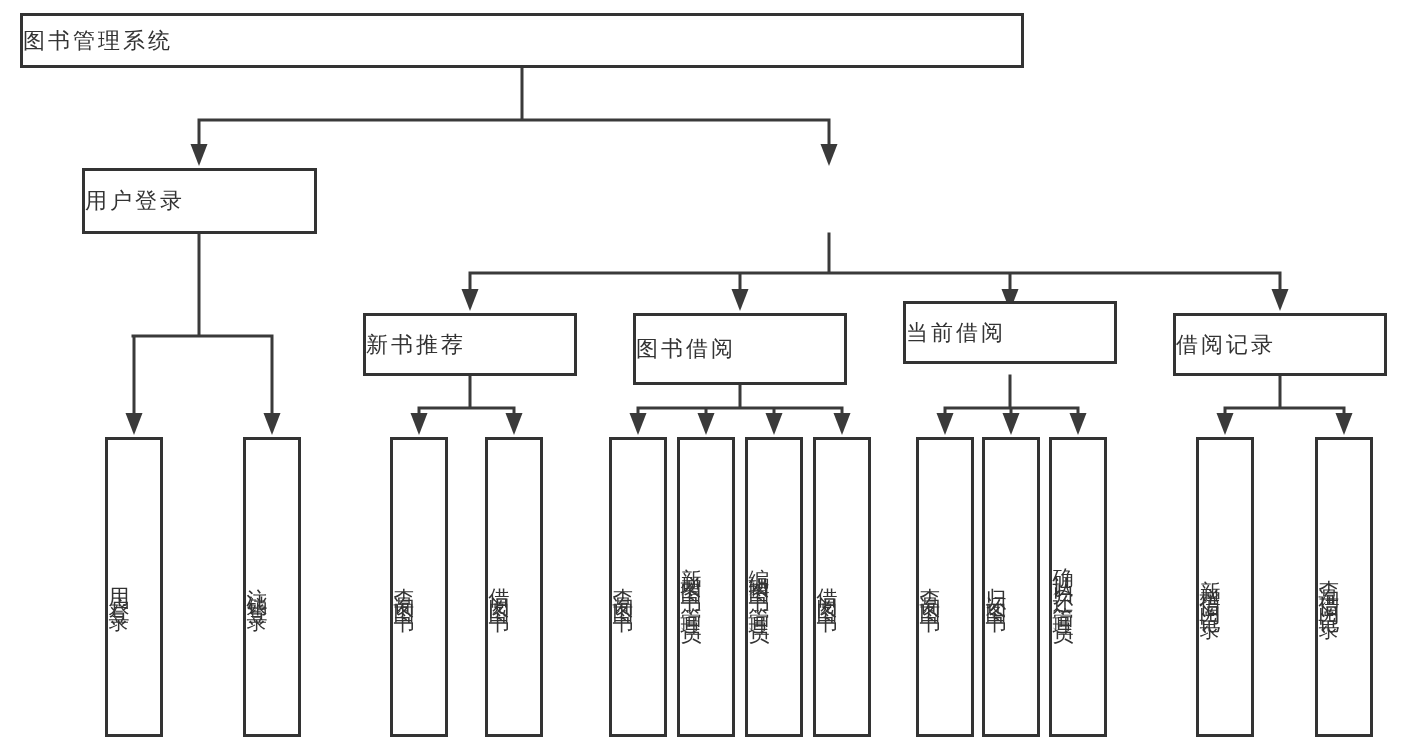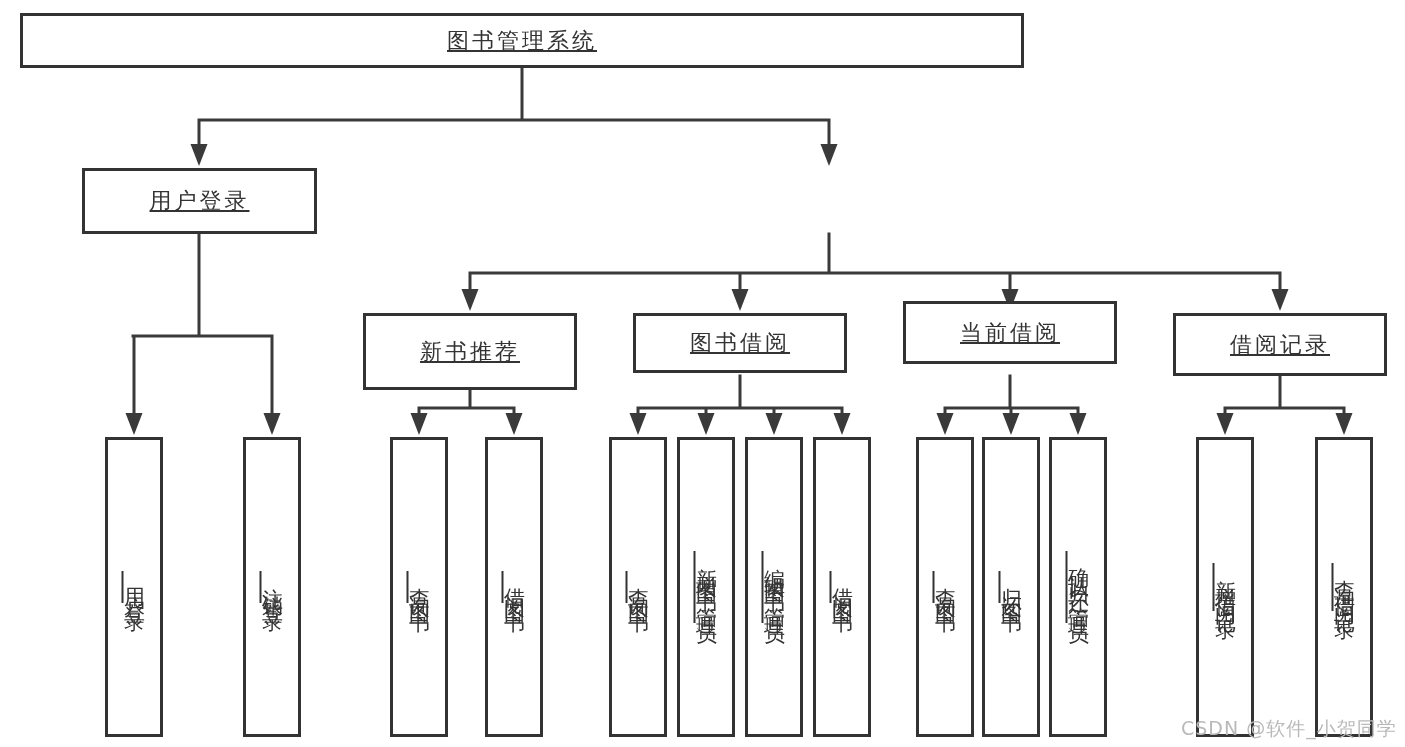--- a/index.html
+++ b/index.html
@@ -33,23 +33,21 @@
     stroke: none;
   }
   .hbox, .vbox {
     position: absolute;
     box-sizing: border-box;
     background: #ffffff;
     border: 3px solid var(--border, #333333);
     color: var(--text, #333333);
     display: flex;
     align-items: center;
-    justify-content: center;
     z-index: 2;
-    text-decoration: underline;
   }
   .hbox span {
     font-size: 22px;
     letter-spacing: 3px;
     white-space: nowrap;
   }
   .vbox span {
     writing-mode: vertical-rl;
     text-orientation: upright;
     font-size: 21px;
@@ -117,24 +115,24 @@
   </svg>
 
   <div class="hbox" style="left:20px; top:13px; width:1004px; height:55px">
     <span>图书管理系统</span>
   </div>
 
   <div class="hbox" style="left:82px; top:168px; width:235px; height:66px">
     <span>用户登录</span>
   </div>
 
-  <div class="hbox" style="left:363px; top:313px; width:214px; height:77px">
+  <div class="hbox" style="left:363px; top:313px; width:214px; height:63px">
     <span>新书推荐</span>
   </div>
-  <div class="hbox" style="left:633px; top:313px; width:214px; height:60px">
+  <div class="hbox" style="left:633px; top:313px; width:214px; height:72px">
     <span>图书借阅</span>
   </div>
   <div class="hbox" style="left:903px; top:301px; width:214px; height:63px">
     <span>当前借阅</span>
   </div>
   <div class="hbox" style="left:1173px; top:313px; width:214px; height:63px">
     <span>借阅记录</span>
   </div>
 
   <div class="vbox" style="left:105px; top:437px; width:58px; height:300px">
@@ -174,15 +172,14 @@
     <span>确认归还（管理员）</span>
   </div>
 
   <div class="vbox" style="left:1196px; top:437px; width:58px; height:300px">
     <span>新增借阅记录</span>
   </div>
   <div class="vbox" style="left:1315px; top:437px; width:58px; height:300px">
     <span>查询借阅记录</span>
   </div>
 
-  <div class="watermark">CSDN @软件_小贺同学</div>
 
 </div>
 
 </body></html>

